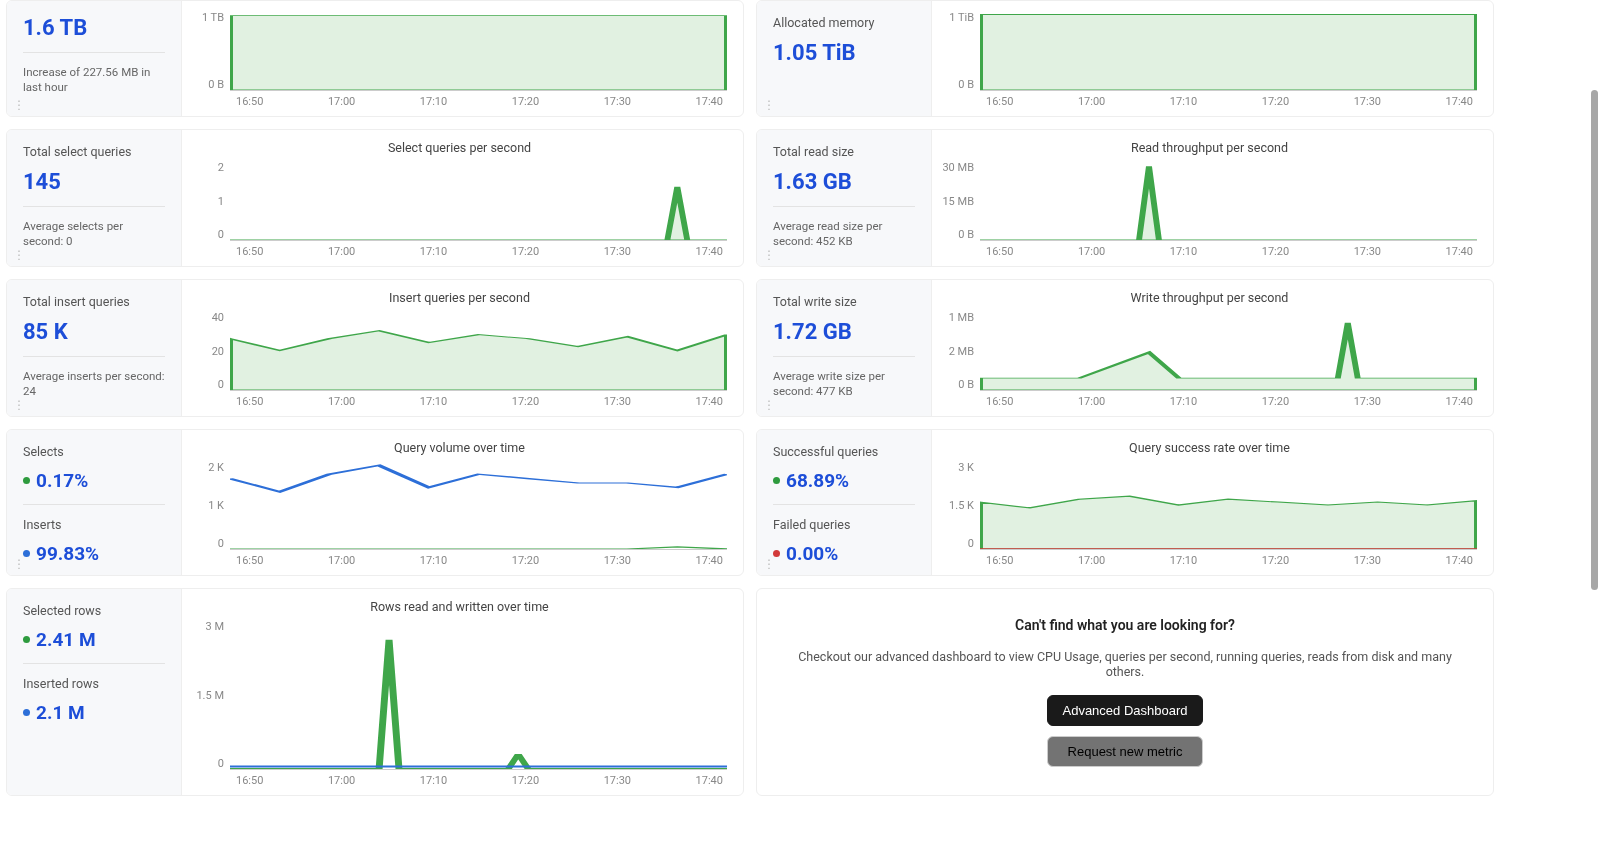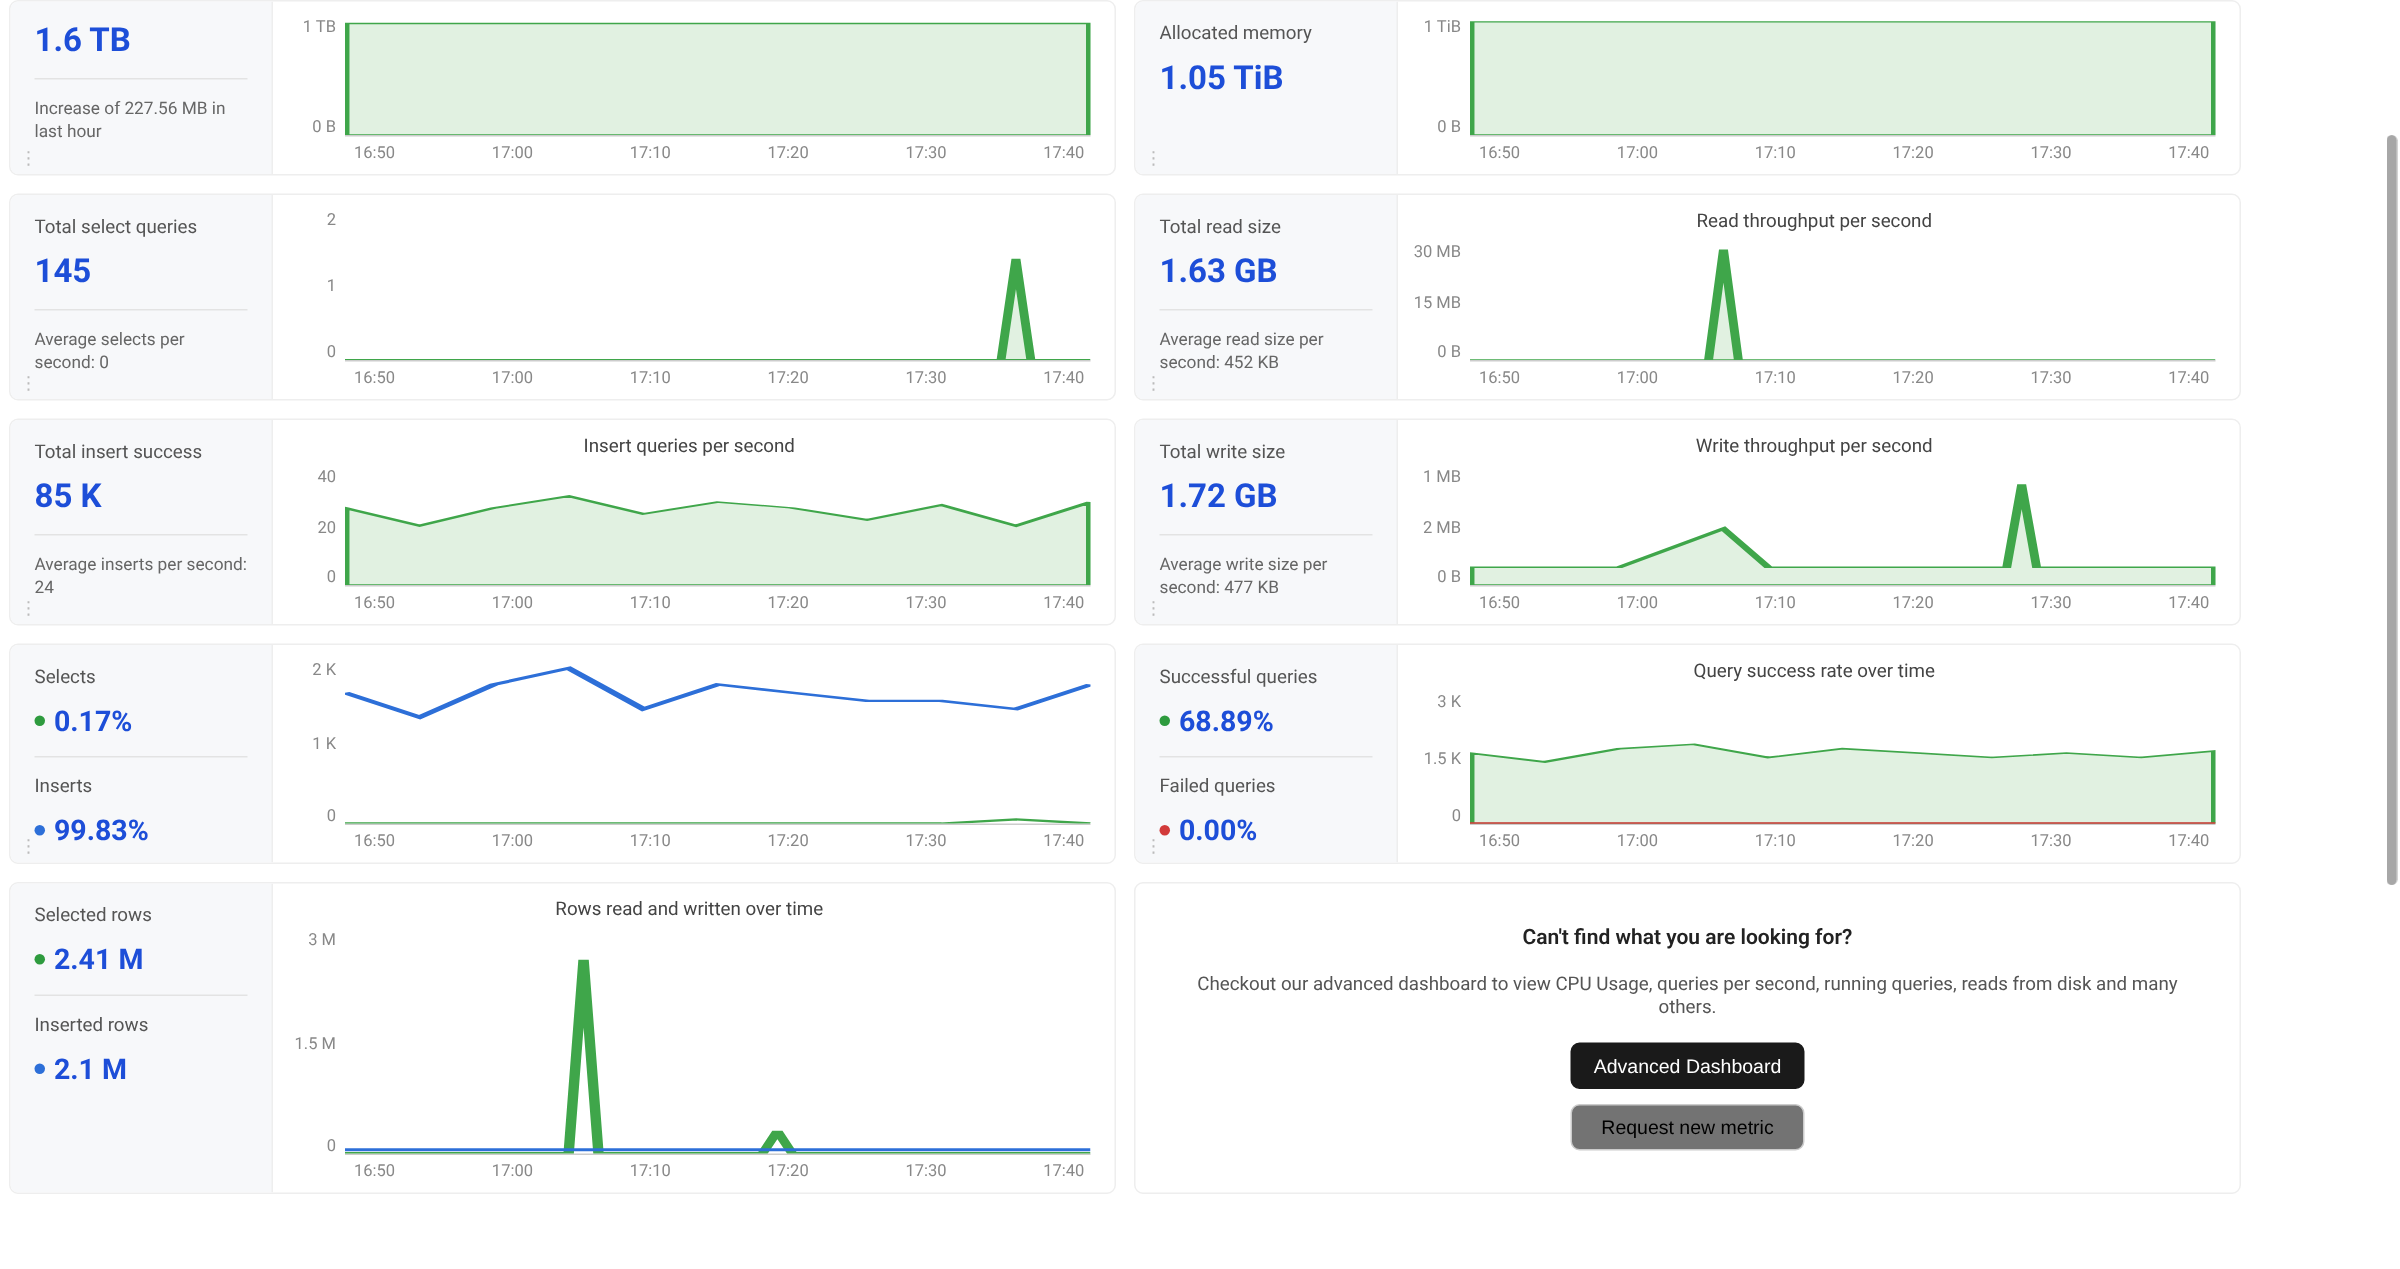--- a/index.html
+++ b/index.html
@@ -110,20 +110,21 @@
   <div class="row">
     <div class="card half">
       <div class="stat">
         <div class="lbl">Total select queries</div>
         <div class="val">145</div>
         <hr>
         <div class="sub">Average selects per second: 0</div>
         <div class="kebab">⋮</div>
       </div>
       <div class="chartwrap">
+        <div class="chart-title">Select queries per second</div>
         <div class="chart-area">
           <div class="ylabels">
             <span>2</span>
             <span>1</span>
             <span>0</span>
           </div>
           <div class="plot">
                 <svg viewBox="0 0 100 100" preserveAspectRatio="none">
                   <path d="M 0.00 100.00 L 20.00 100.00 L 40.00 100.00 L 60.00 100.00 L 80.00 100.00 L 88.00 100.00 L 90.00 32.50 L 92.00 100.00 L 100.00 100.00 L 100 100 L 0 100 Z" class="area-green"></path>
                 </svg>
@@ -170,21 +171,21 @@
               <span>17:30</span>
               <span>17:40</span>
             </div>
       </div>
     </div>
   </div>
 
   <div class="row">
     <div class="card half">
       <div class="stat">
-        <div class="lbl">Total insert success</div>
+        <div class="lbl">Total insert queries</div>
         <div class="val">85 K</div>
         <hr>
         <div class="sub">Average inserts per second: 24</div>
         <div class="kebab">⋮</div>
       </div>
       <div class="chartwrap">
         <div class="chart-title">Insert queries per second</div>
         <div class="chart-area">
           <div class="ylabels">
             <span>40</span>
@@ -252,20 +253,21 @@
             </div>
         <hr>
         <div class="lbl">Inserts</div>
         <div class="valrow">
               <span class="dot blue"></span>
               <span class="val" style="font-size:19px">99.83%</span>
             </div>
         <div class="kebab">⋮</div>
       </div>
       <div class="chartwrap">
+        <div class="chart-title">Query volume over time</div>
         <div class="chart-area">
           <div class="ylabels">
             <span>2 K</span>
             <span>1 K</span>
             <span>0</span>
           </div>
           <div class="plot">
                 <svg viewBox="0 0 100 100" preserveAspectRatio="none">
                   <path d="M 0.00 20.00 L 10.00 35.00 L 20.00 15.00 L 30.00 5.00 L 40.00 30.00 L 50.00 15.00 L 60.00 20.00 L 70.00 25.00 L 80.00 25.00 L 90.00 30.00 L 100.00 15.00 " class="line-blue"></path>
                   <path d="M 0.00 100.00 L 10.00 100.00 L 20.00 100.00 L 30.00 100.00 L 40.00 100.00 L 50.00 100.00 L 60.00 100.00 L 70.00 100.00 L 80.00 100.00 L 90.00 97.50 L 100.00 100.00 " class="line-green"></path>

